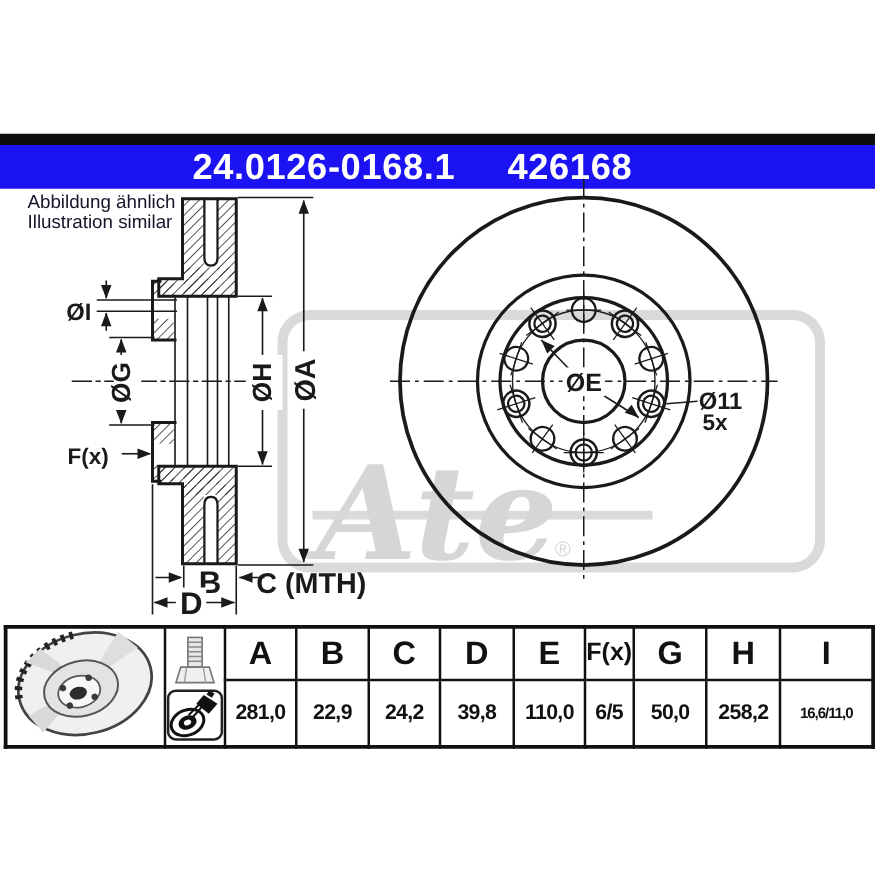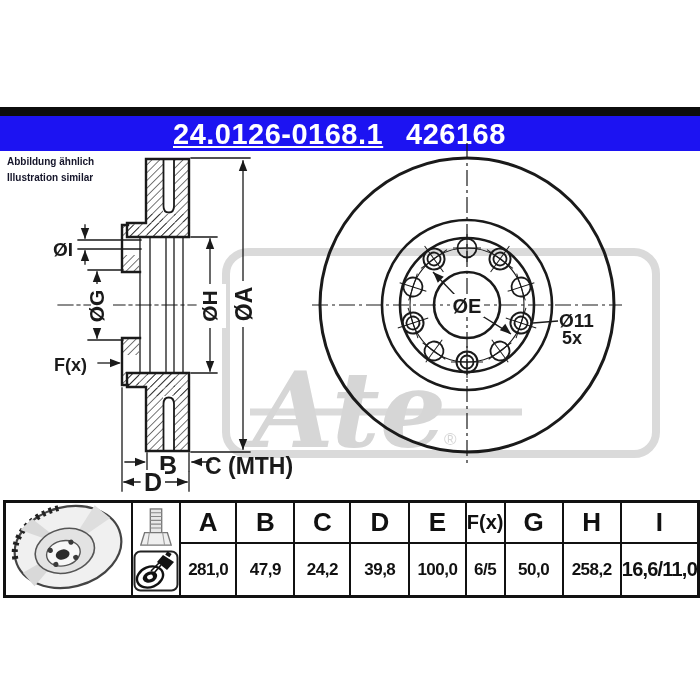--- a/index.html
+++ b/index.html
@@ -2,34 +2,34 @@
 <html><head>
 <meta charset="utf-8">
 <style>
   html,body{margin:0;padding:0;background:#ffffff;}
   #stage{position:relative;width:700px;height:700px;background:#fff;overflow:hidden;
          font-family:"Liberation Sans",sans-serif;}
   #bar-black{position:absolute;left:0;top:107px;width:700px;height:9px;background:#0d0d0d;}
   #bar-blue{position:absolute;left:0;top:116px;width:700px;height:35px;background:#1c13f2;}
   #bar-blue span{position:absolute;top:2px;color:#fff;font-weight:bold;font-size:29px;
                  letter-spacing:0.5px;white-space:nowrap;}
-  #pn{left:173px;text-decoration:underline;} #refn{left:406px;}
-  #similar-note{position:absolute;left:7px;top:154px;color:#15152a;font-weight:bold;
-                font-size:10px;line-height:16px;white-space:nowrap;}
+  #pn{left:154px;} #refn{left:406px;}
+  #similar-note{position:absolute;left:22px;top:154px;color:#15152a;font-weight:normal;
+                font-size:15px;line-height:16px;white-space:nowrap;}
   #drawing{position:absolute;left:0;top:0;}
   
   #spec-table-wrap{position:absolute;left:3px;top:500px;}
   table{border-collapse:collapse;table-layout:fixed;}
   td,th{border:2px solid #111;padding:0;text-align:center;vertical-align:middle;
         font-family:"Liberation Sans",sans-serif;color:#111;background:#fff;overflow:hidden;}
   table{border:3px solid #111;}
   tr.hdr th{font-size:26px;font-weight:bold;height:36px;}
   tr.hdr th:nth-of-type(6){font-size:20px;}
   tr.vals td{font-size:17px;font-weight:bold;height:47px;letter-spacing:-0.5px;margin-left:36px;}
-  tr.vals td:last-child{font-size:20px;letter-spacing:-0.8px;}
+  tr.vals td:last-child{font-size:12px;letter-spacing:-0.8px;}
   td.pic{padding:0;}
   .icon-stack{display:flex;flex-direction:column;align-items:center;justify-content:space-between;height:86px;}
 </style>
 </head>
 <body>
 
 <div id="stage">
 
   <div id="bar-black"></div>
   <div id="bar-blue">
@@ -290,24 +290,24 @@
         <th>C</th>
         <th>D</th>
         <th>E</th>
         <th>F(x)</th>
         <th>G</th>
         <th>H</th>
         <th>I</th>
       </tr>
       <tr class="vals">
         <td>281,0</td>
-        <td>47,9</td>
+        <td>22,9</td>
         <td>24,2</td>
         <td>39,8</td>
-        <td>100,0</td>
+        <td>110,0</td>
         <td>6/5</td>
         <td>50,0</td>
         <td>258,2</td>
         <td>16,6/11,0</td>
       </tr>
     </tbody>
       </table>
   </div>
 </div>
 

